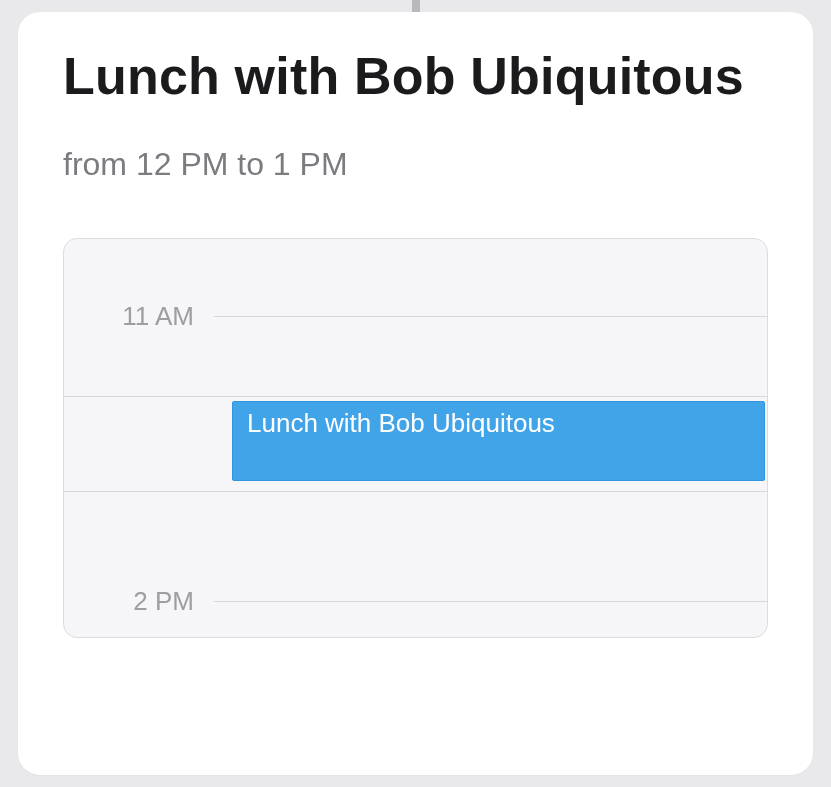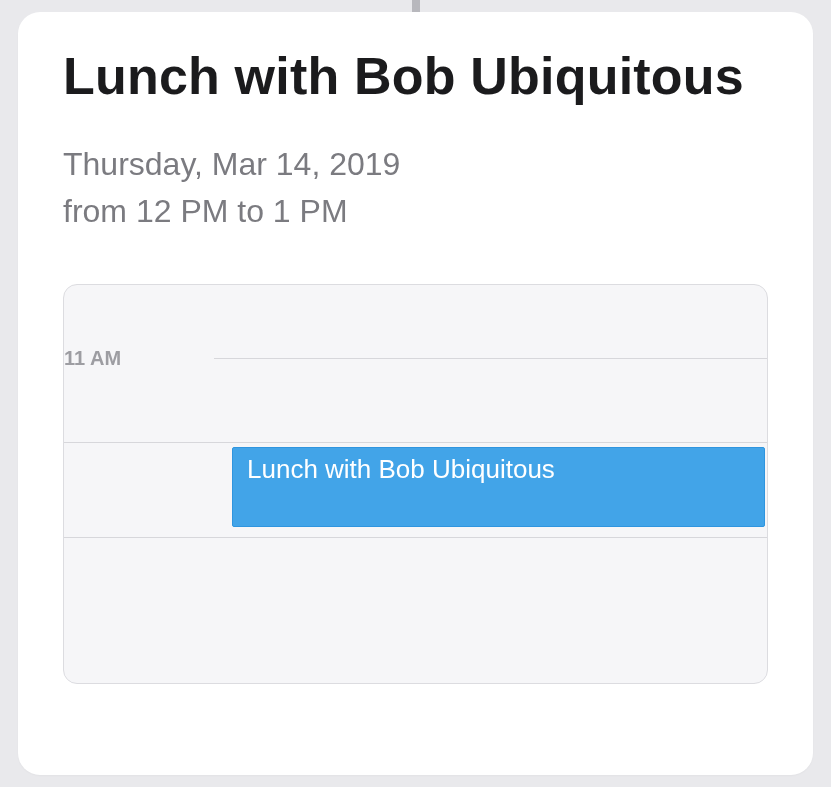--- a/index.html
+++ b/index.html
@@ -58,23 +58,24 @@
   }
   .time-row {
     position: absolute;
     left: 0;
     right: 0;
     display: flex;
     align-items: center;
   }
   .time-label {
     width: 150px;
-    font-size: 20px;
+    text-align: right;
+    font-size: 26px;
     color: #9d9da2;
-    font-weight: 700;
+    font-weight: 400;
     padding-right: 20px;
   }
   .time-line {
     flex: 1;
     height: 1px;
     background: #d7d7db;
   }
   .event-block {
     position: absolute;
     left: 168px;
@@ -95,39 +96,42 @@
 </head>
 <body>
 
 <div class="top-handle"></div>
 
 <div class="card">
 
   <h1 class="event-title">Lunch with Bob Ubiquitous</h1>
 
   <div class="event-subtitle">
-    <div>Thursday, Mar 14, 2019</div>
     <div>from 12 PM to 1 PM</div>
   </div>
 
   <div class="timeline">
 
     <div class="time-row" style="top:62px">
       <div class="time-label">11 AM</div>
       <div class="time-line"></div>
     </div>
 
     <div class="time-row" style="top:157px">
       <div class="time-line"></div>
     </div>
 
     <div class="time-row" style="top:252px">
       <div class="time-line"></div>
     </div>
 
+    <div class="time-row" style="top:347px">
+      <div class="time-label">2 PM</div>
+      <div class="time-line"></div>
+    </div>
 
     <div class="event-block" style="top:162px;height:80px">
       <span>Lunch with Bob Ubiquitous</span>
     </div>
 
   </div>
 
 </div>
 
 </body></html>

